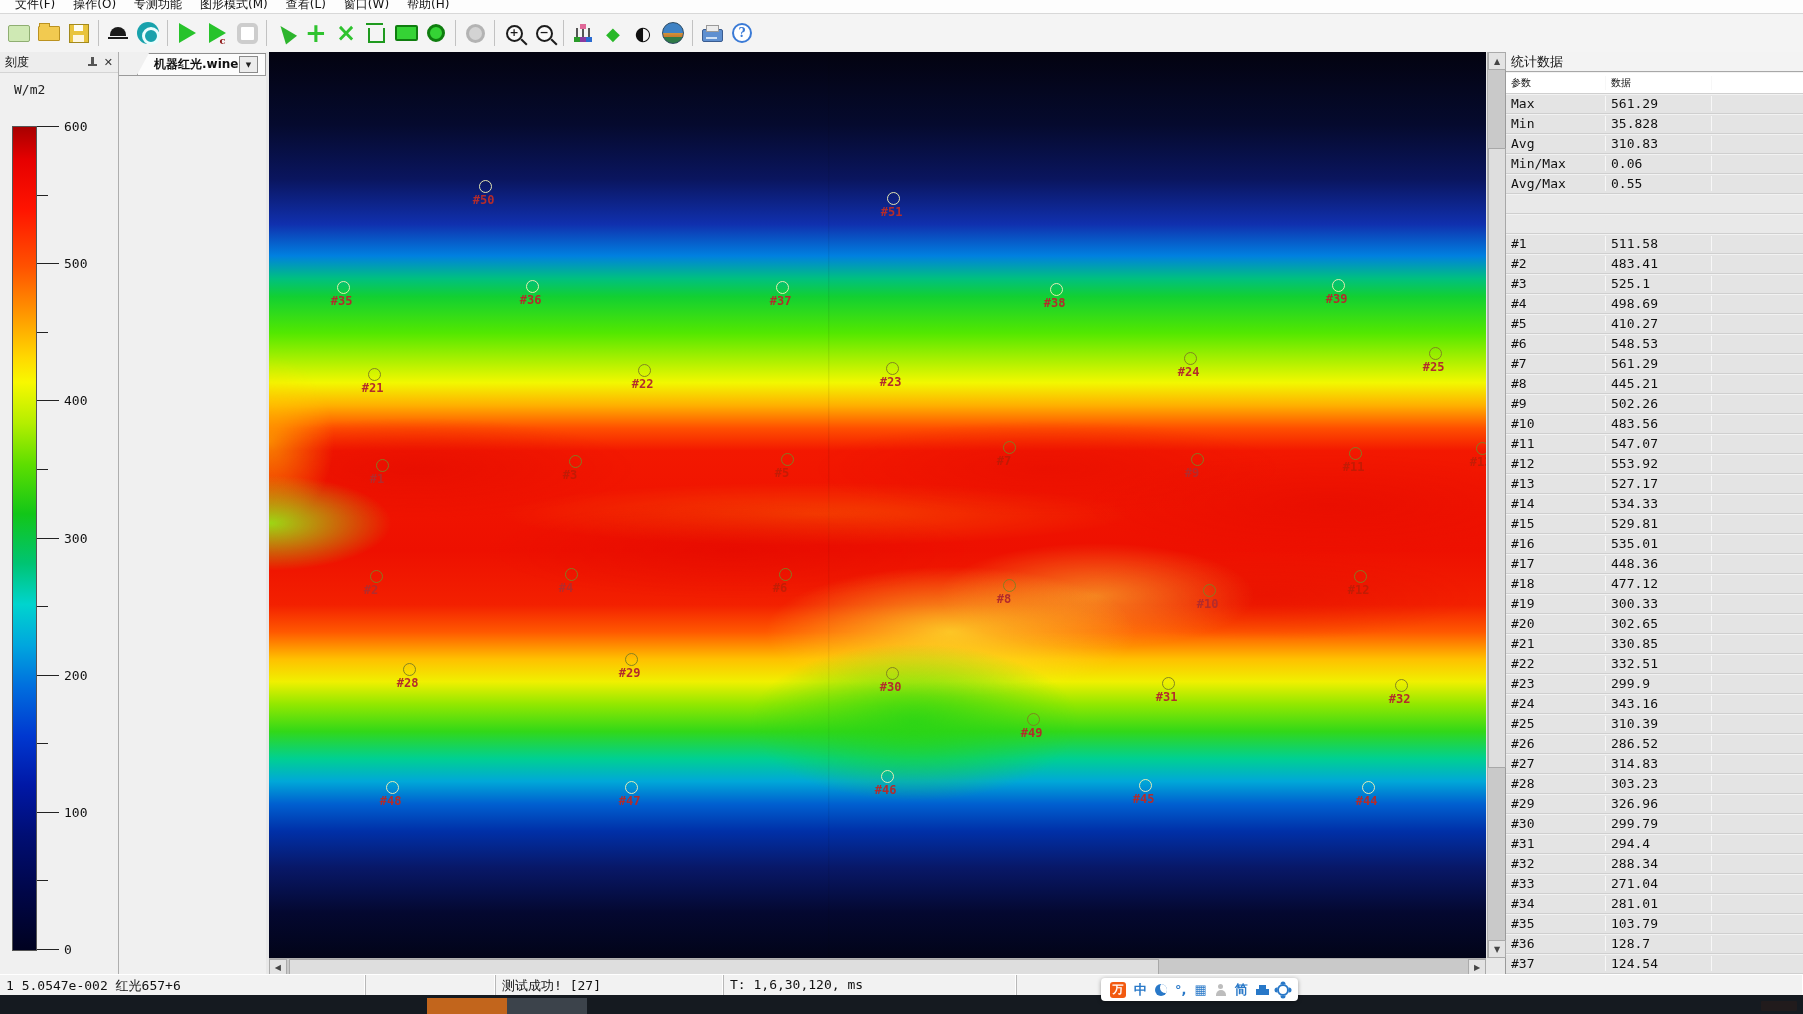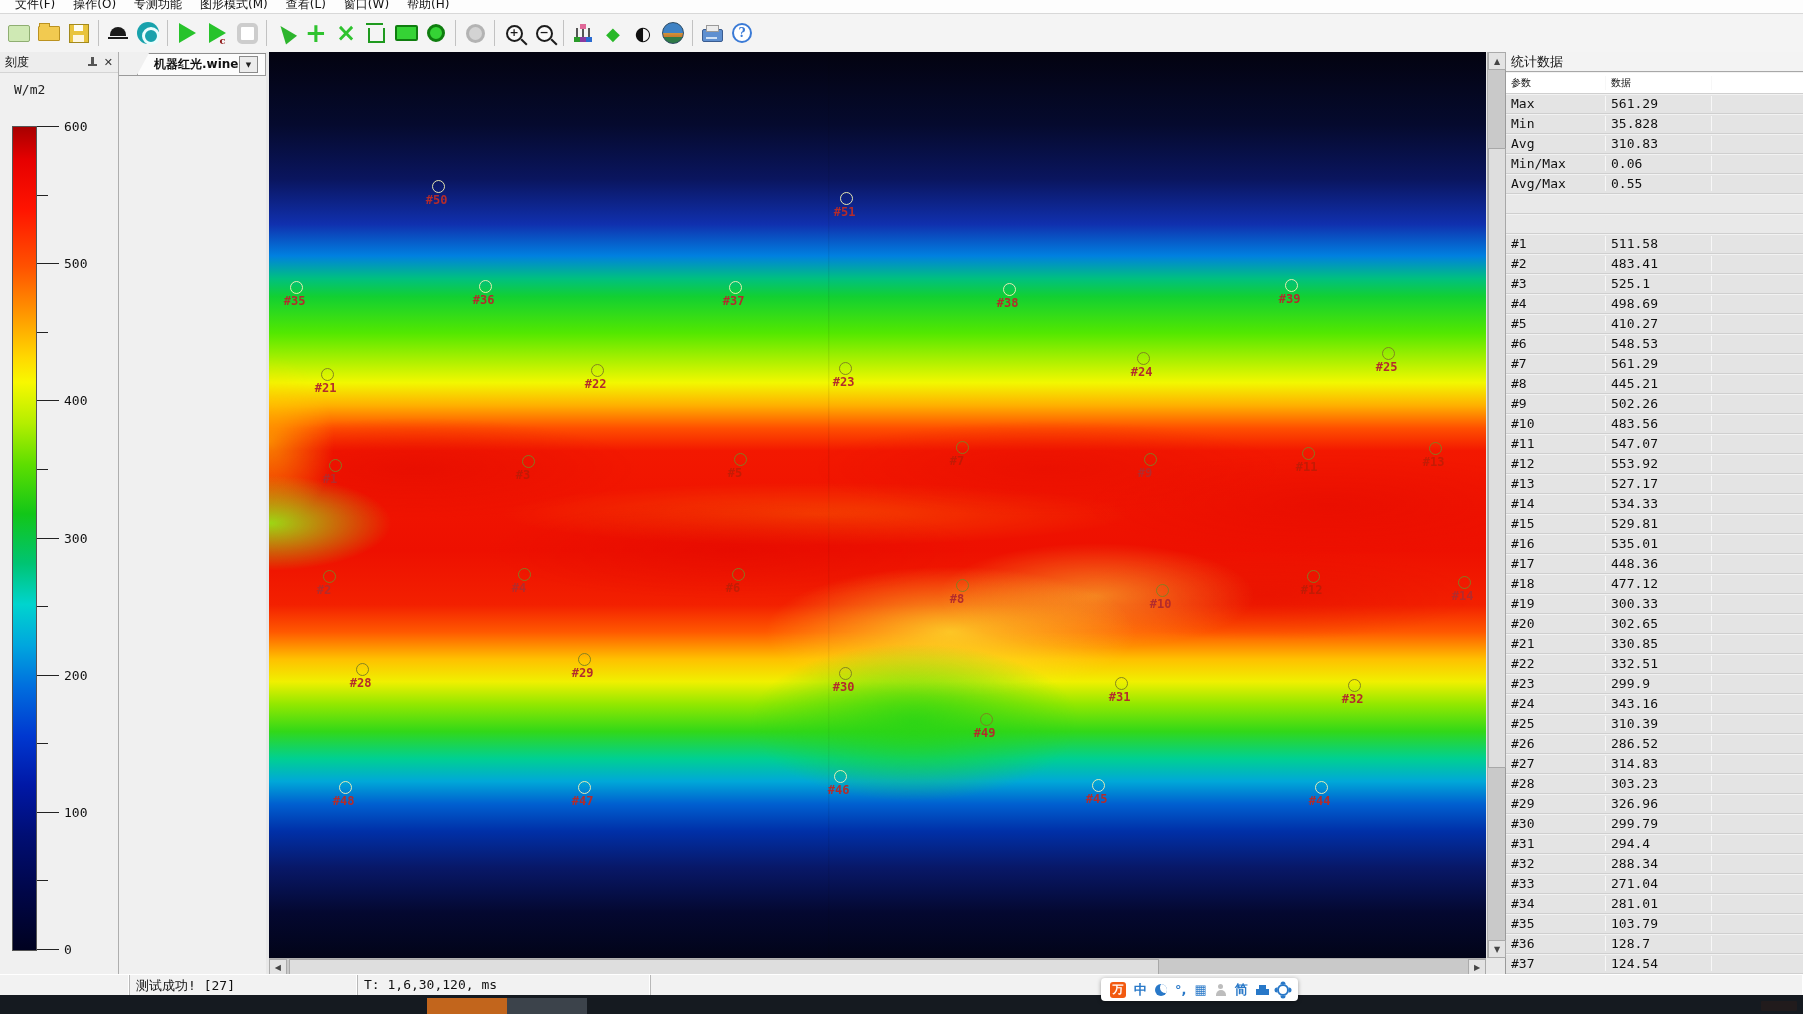--- a/index.html
+++ b/index.html
@@ -96,21 +96,21 @@
       radial-gradient(330px 70px at 87% 50%, rgba(228,10,0,0.55), rgba(228,10,0,0) 75%),
       radial-gradient(280px 60px at 82% 60%, rgba(225,8,0,0.45), rgba(225,8,0,0) 75%),
       radial-gradient(420px 42px at 45% 51%, rgba(255,152,0,0.32), rgba(255,152,0,0) 75%),
       linear-gradient(90deg, transparent calc(46% - 1px), rgba(0,0,0,0.10) 46%, transparent calc(46% + 1px)),
       linear-gradient(180deg,
         #030310 0%,#050a2e 8%,#0a155e 14%,#1030ae 19%,#0080e0 22.5%,#00c080 25%,
         #12d032 27%,#52e800 31%,#aaf000 34%,#f2f800 36.5%,#ffb000 39%,#ff5000 41.5%,
         #f31800 44%,#ee1000 55%,#f32000 61%,#ff5800 64%,#ffc000 67%,#f0f000 69.5%,
         #92e800 72%,#32d818 75%,#00d092 78%,#00a8d8 80.5%,#0060d0 83%,#0030a8 86%,
         #081868 90%,#040830 95%,#020418 100%);}
-  .marker{position:absolute;width:11px;height:11px;border-radius:50%;transform:translate(-6px,-6px);}
+  .marker{position:absolute;width:11px;height:11px;border-radius:50%;transform:translate(-6px,-6px);margin-left:47px;}
   .marker.light{border:1.5px solid rgba(238,238,180,0.95);}
   .marker.dark{border:1.5px solid rgba(128,128,34,0.95);}
   .marker .lbl{position:absolute;top:12px;left:-7px;font:bold 12px "DejaVu Sans Mono",monospace;color:#b32c2c;white-space:nowrap;}
   .marker .lbl.dim{color:rgba(120,40,12,0.38);}
   
   .vscroll{position:absolute;right:0;top:0;bottom:17px;width:17px;background:#c9c9c9;border-left:1px solid #b0b0b0;}
   .hscroll{position:absolute;left:3px;right:19px;bottom:0;height:16px;background:#c9c9c9;border-top:1px solid #b0b0b0;}
   .sbtn{position:absolute;background:#e3e3e3;border:1px solid #aaa;display:flex;align-items:center;justify-content:center;
         font-size:8px;color:#444;}
   .vscroll .up{left:0;top:0;width:16px;height:16px;}
@@ -661,20 +661,21 @@
         <div class="trow">
           <span class="tc1">#37</span>
           <span class="tc2">124.54</span>
           <span class="tc3"></span>
         </div>
       </div>
   </div>
 </div>
 
 <div class="statusbar" id="statusbar">
+    <div class="sfield" style="width: 353px;">1 5.0547e-002 红光657+6</div>
     <div class="sfield" style="width: 117px;"></div>
     <div class="sfield" style="width: 215px;">测试成功! [27]</div>
     <div class="sfield" style="width: 280px;">T: 1,6,30,120, ms</div>
     <div class="sfield last"></div>
   </div>
 
 <div class="ime">
   <span class="badge">万</span>
   <span class="blue">中</span>
   <span class="crescent"></span>

